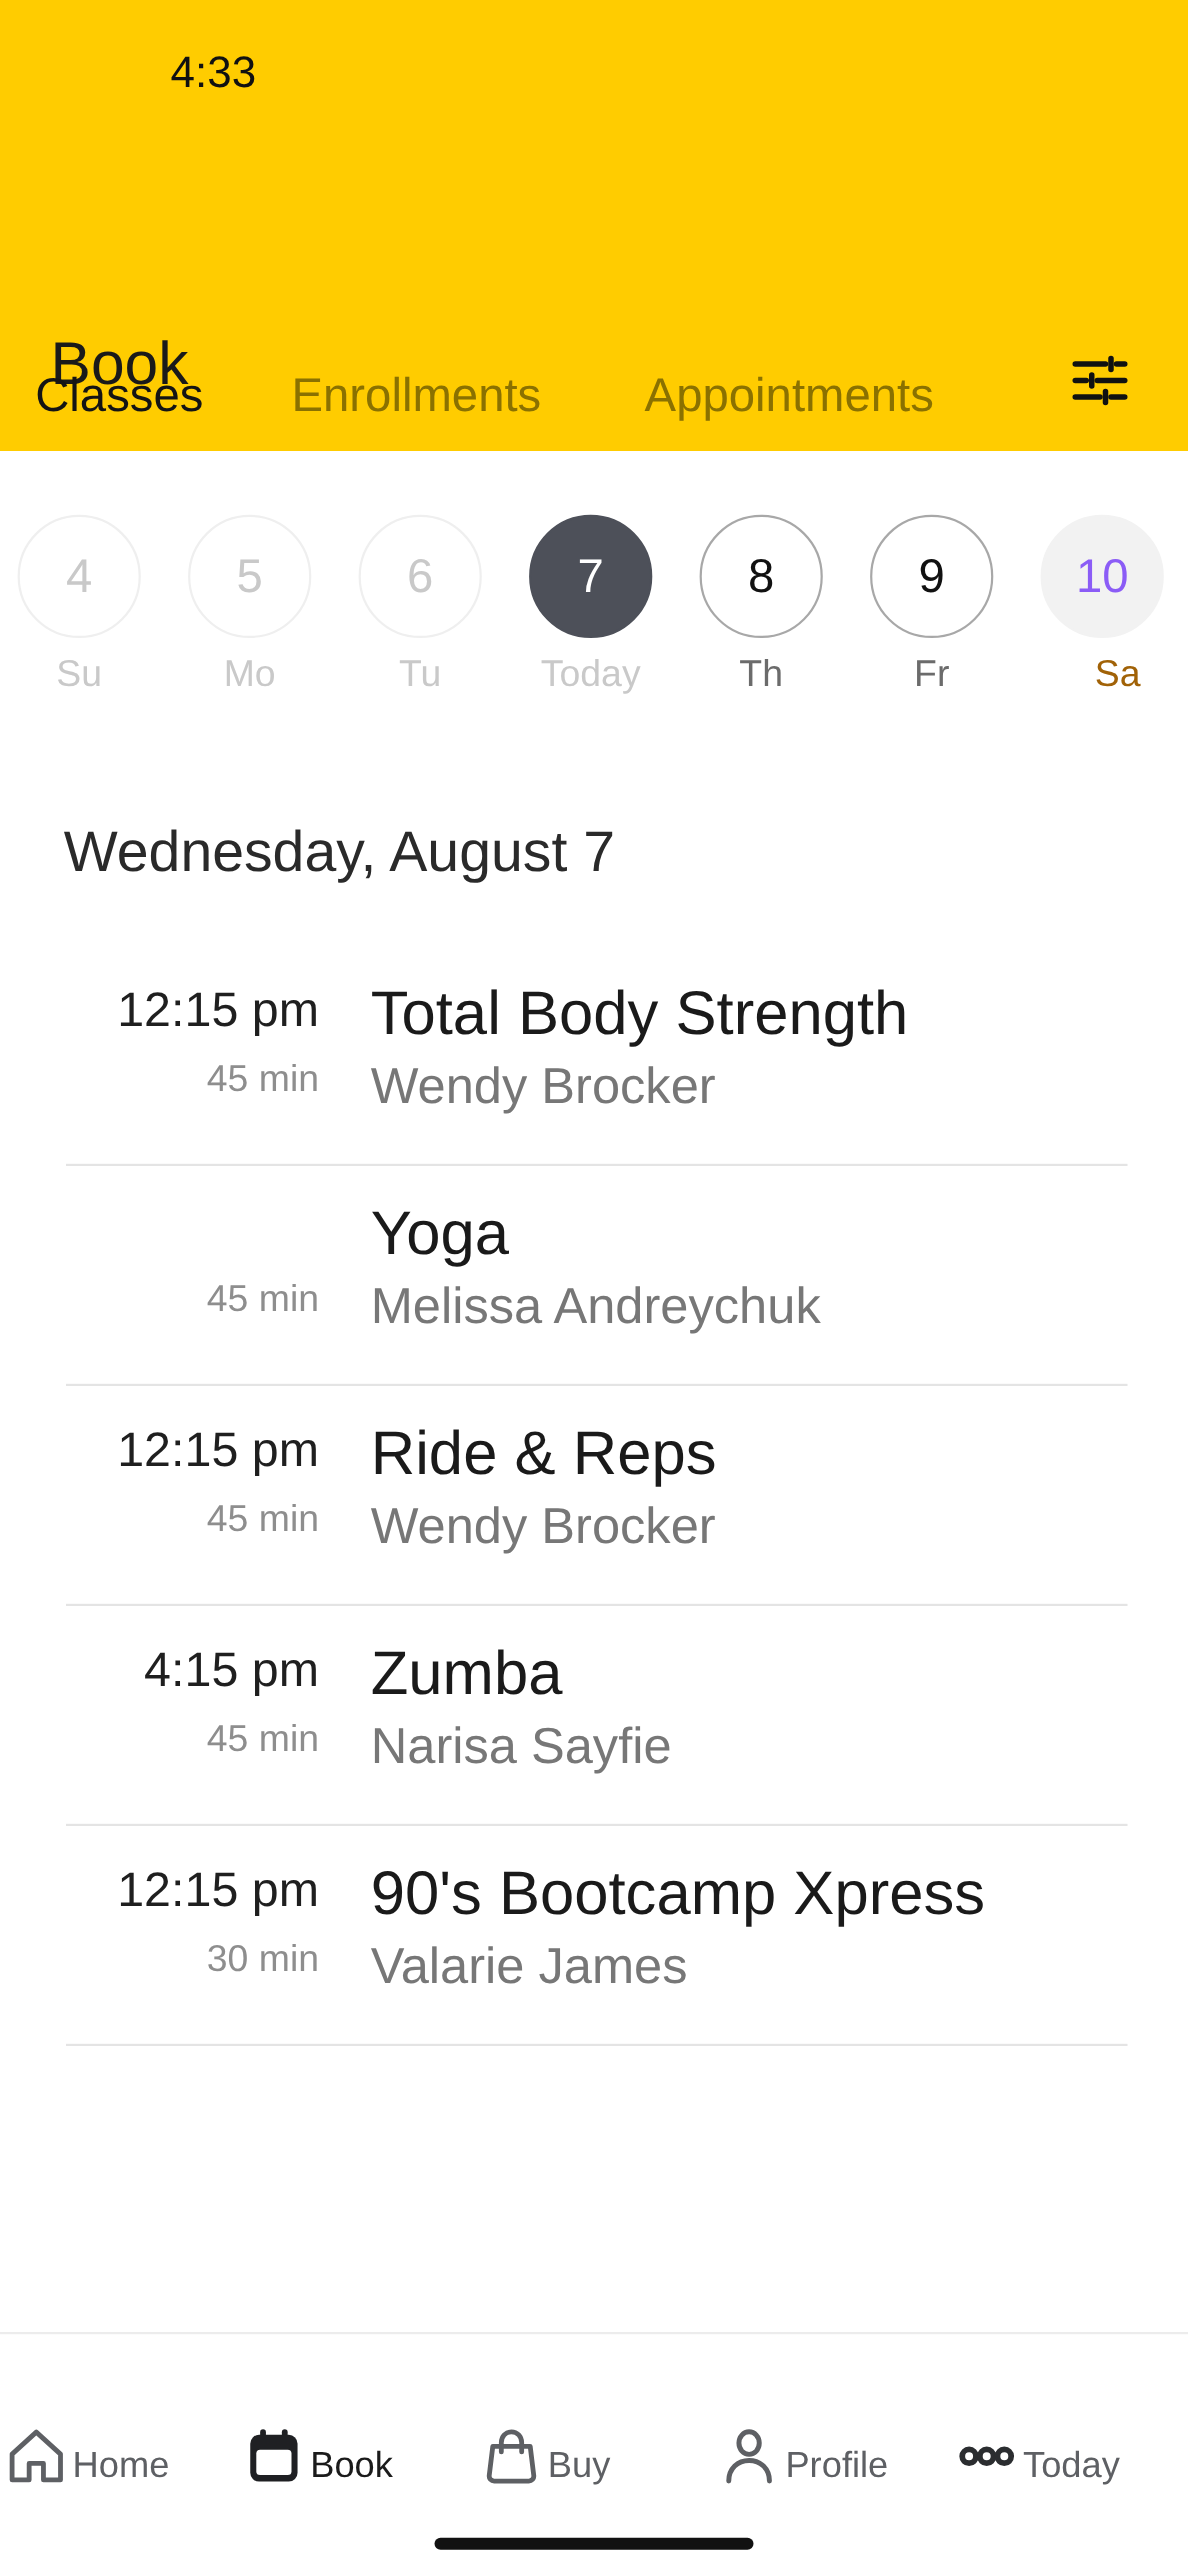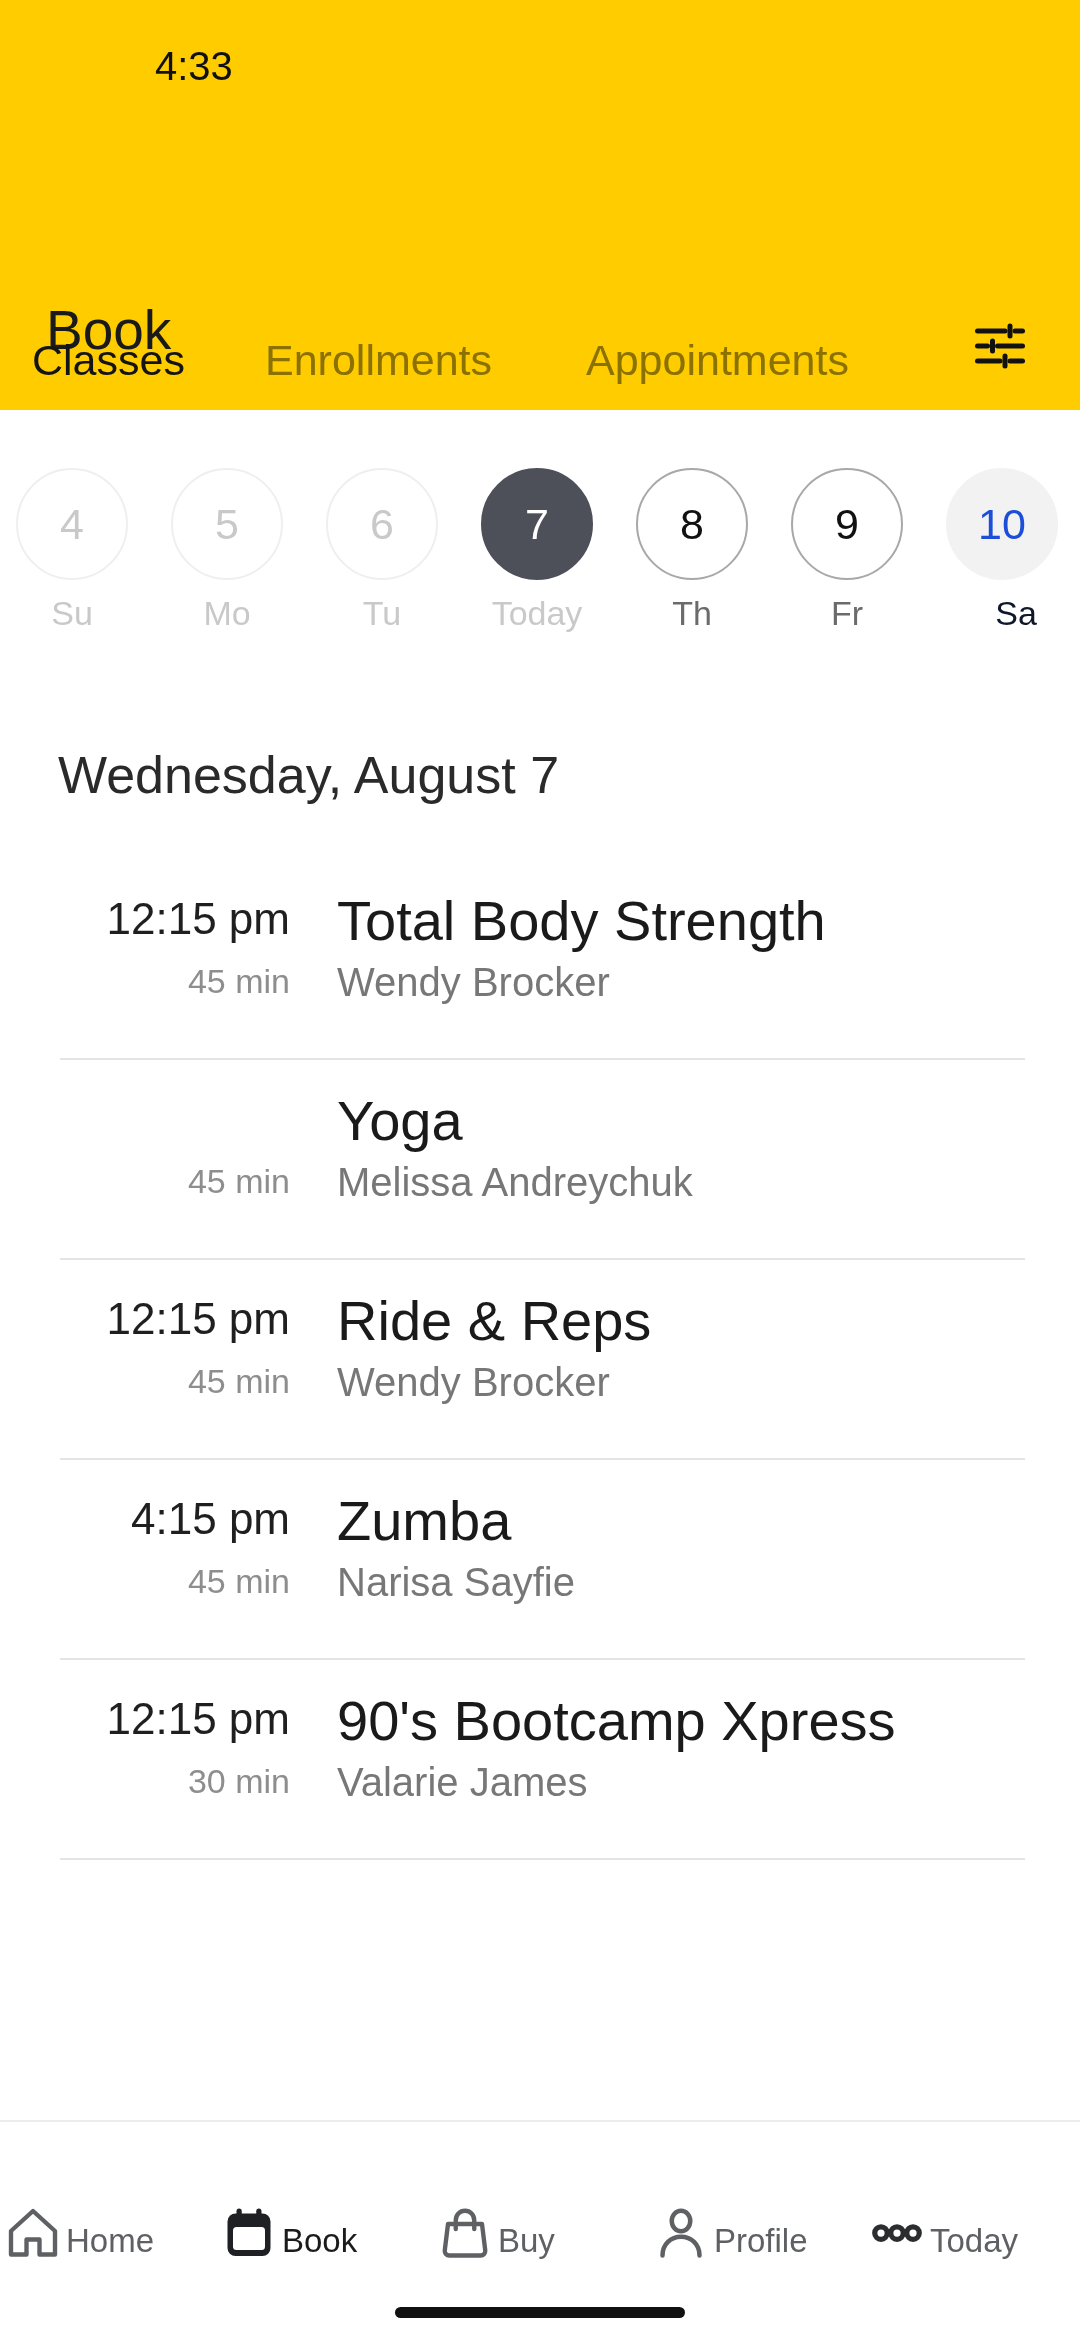--- a/index.html
+++ b/index.html
@@ -48,26 +48,26 @@
     display:flex; flex-direction:column; align-items:center;
   }
   .daycircle {
     width:112px; height:112px; border-radius:50%;
     display:flex; align-items:center; justify-content:center;
     font-size:43px; margin-top:8px; box-sizing:border-box;
   }
   .daycircle.past    { border:2px solid #efefef; color:#c9c9c9; background:#fff; }
   .daycircle.today   { background:#4D5059; color:#ffffff; border:2px solid #4D5059; }
   .daycircle.future  { border:2px solid #a8a8a8; color:#111111; background:#fff; }
-  .daycircle.muted   { background:#f2f2f2; border:2px solid #f2f2f2; color:#1d4ed8; }
+  .daycircle.muted   { background:#f2f2f2; border:2px solid #f2f2f2; color:#8b5cf6; }
   .daylabel { font-size:34px; margin-top:14px; }
   .daylabel.past   { color:#c9c9c9; }
   .daylabel.today  { color:#c9c9c9; }
   .daylabel.future { color:#6b6b6b; }
-  .daylabel.muted  { color:#0f172a;margin-left:28px; }
+  .daylabel.muted  { color:#a16207;margin-left:28px; }
 
   
   .date-heading {
     position:absolute; left:58px; top:745px;
     font-size:52px; color:#2a2a2a; font-weight:400; white-space:nowrap;
   }
 
   
   .classlist { position:absolute; top:860px; left:0; width:1080px; }
   .classrow { position:relative; width:1080px; height:200px; }
@@ -78,21 +78,21 @@
   .row-dur {
     position:absolute; left:0px; top:102px; width:290px;
     text-align:right; font-size:34px; color:#8e8e8e;
   }
   .row-title {
     position:absolute; left:337px; top:28px;
     font-size:56px; color:#1a1a1a; white-space:nowrap;
   }
   .row-teacher {
     position:absolute; left:337px; top:100px;
-    font-size:40px; color:#777777; white-space:nowrap;
+    font-size:46px; color:#777777; white-space:nowrap;
   }
   .divider {
     position:absolute; left:60px; right:55px; bottom:0; height:2px; background:#e4e4e4;
   }
 
   
   .bottomnav {
     position:absolute; bottom:0; left:0; width:1080px; height:220px;
     background:#ffffff; border-top:2px solid #ececec;
   }

